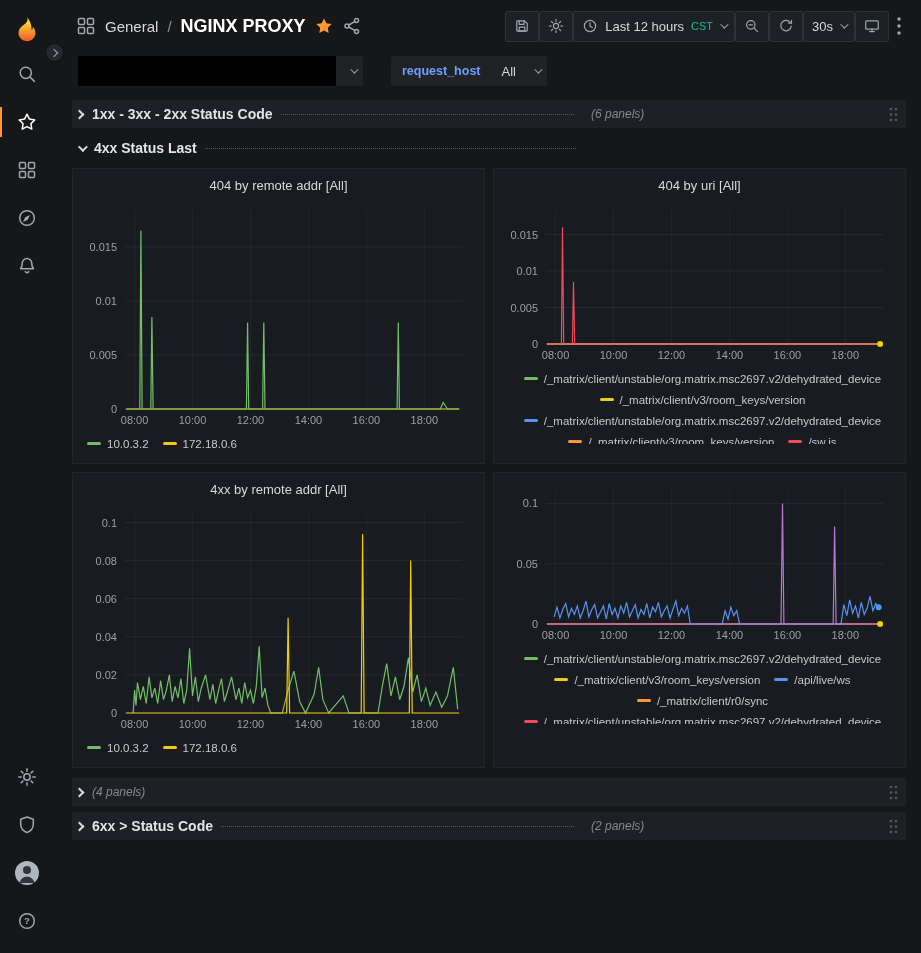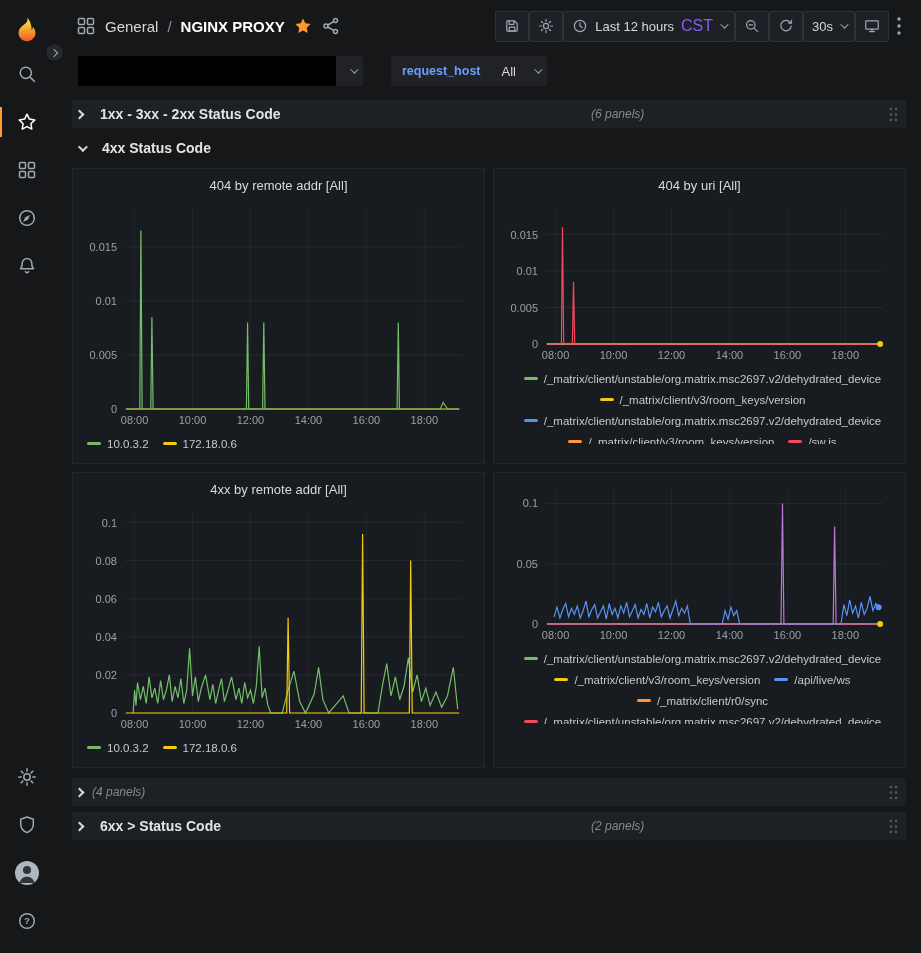--- a/index.html
+++ b/index.html
@@ -29,30 +29,30 @@
   .chev.right { transform:rotate(-45deg); margin-left:-2px; }
   .chev.down  { transform:rotate(45deg) translateY(-2px); }
   .chev.big { width:7px; height:7px; border-color:#d8d9da; border-width:2px; }
 
   
   .main { flex:1; display:flex; flex-direction:column; min-width:0; }
 
   .topbar { height:52px; flex:0 0 52px; display:flex; align-items:center; gap:9px; padding:0 12px 0 22px; }
   .crumb-section { color:#d8d9da; font-size:15px; cursor:pointer; }
   .crumb-sep { color:#8e9297; font-size:15px; }
-  .crumb-title { color:#ffffff; font-size:15px; font-weight:700; cursor:pointer; }
+  .crumb-title { color:#ffffff; font-size:18px; font-weight:700; cursor:pointer; }
   .topbar-right { margin-left:auto; display:flex; align-items:center; }
   .tbtn {
     height:31px; min-width:33px; padding:0 8px; border-radius:2px; cursor:pointer;
     background:#1d2024; border:1px solid #2f3236;
     display:flex; align-items:center; justify-content:center; gap:7px;
     color:#d8d9da; font-size:13px; white-space:nowrap;
   }
   .tbtn.plain { background:transparent; border-color:transparent; min-width:20px; padding:0 4px; }
-  .tz { color:#8b5cf6; font-size:16px; }
+  .tz { color:#14b8a6; font-size:11px; }
 
   
   .subbar { height:38px; flex:0 0 38px; display:flex; align-items:center; gap:8px; padding:0 14px 0 24px; }
   .var-group { display:flex; align-items:stretch; height:30px; }
   .var-label {
     display:flex; align-items:center; padding:0 11px; background:#202226;
     color:#6e9fff; font-weight:700; font-size:12.5px; border-radius:2px 0 0 2px; cursor:default;
   }
   .var-value {
     display:flex; align-items:center; background:#202226; min-width:50px;
@@ -63,21 +63,21 @@
   .gap12 { width:12px; }
 
   
   .content { flex:1; overflow:hidden; padding-top:4px; }
   .row-head {
     height:28px; margin:6px 15px 6px 18px; display:flex; align-items:center;
     gap:9px; padding:0 8px 0 6px; cursor:pointer;
   }
   .row-head.collapsed { background:#1d2025; }
   .row-title { font-weight:700; font-size:14px; color:#e3e4e6; white-space:nowrap; }
-  .leader { display:flex; align-items:baseline; width:490px; min-width:0;flex-direction:column; }
+  .leader { display:flex; align-items:baseline; width:490px; min-width:0; }
   .leader .dots { flex:1; border-bottom:1px dotted #55585e; margin:0 8px; transform:translateY(-4px); }
   .panel-count { color:#85888d; font-style:italic; font-size:12px; white-space:nowrap; }
   .row-grip { margin-left:auto; cursor:grab; display:flex; align-items:center; }
 
   
   .panels { display:grid; grid-template-columns:1fr 1fr; gap:8px; margin:2px 15px 10px 18px; }
   .panel {
     background:#181b1f; border:1px solid #23252b; height:296px;
     display:flex; flex-direction:column; padding:6px 8px 8px; overflow:hidden;
   }
@@ -293,21 +293,21 @@
                 <circle cx="2" cy="13" r="1.3"></circle>
                 <circle cx="7" cy="13" r="1.3"></circle>
               </g>
             </svg>
         </span>
       </div>
 
       <div class="row-head">
         <span class="chev down big"></span>
         <div class="leader">
-          <span class="row-title">4xx Status Code</span>
+          <span class="row-title">4xx Status Last</span>
           <span class="dots"></span>
         </div>
       </div>
 
       <div class="panels">
 
         <section class="panel">
           <header class="panel-title">404 by remote addr [All]</header>
           <div class="chart" style="height: 230px;"><svg width="395" height="230">
                 <line x1="53.56233877901978" y1="10" x2="53.56233877901978" y2="210" stroke="rgba(204,204,220,0.06)"></line>

